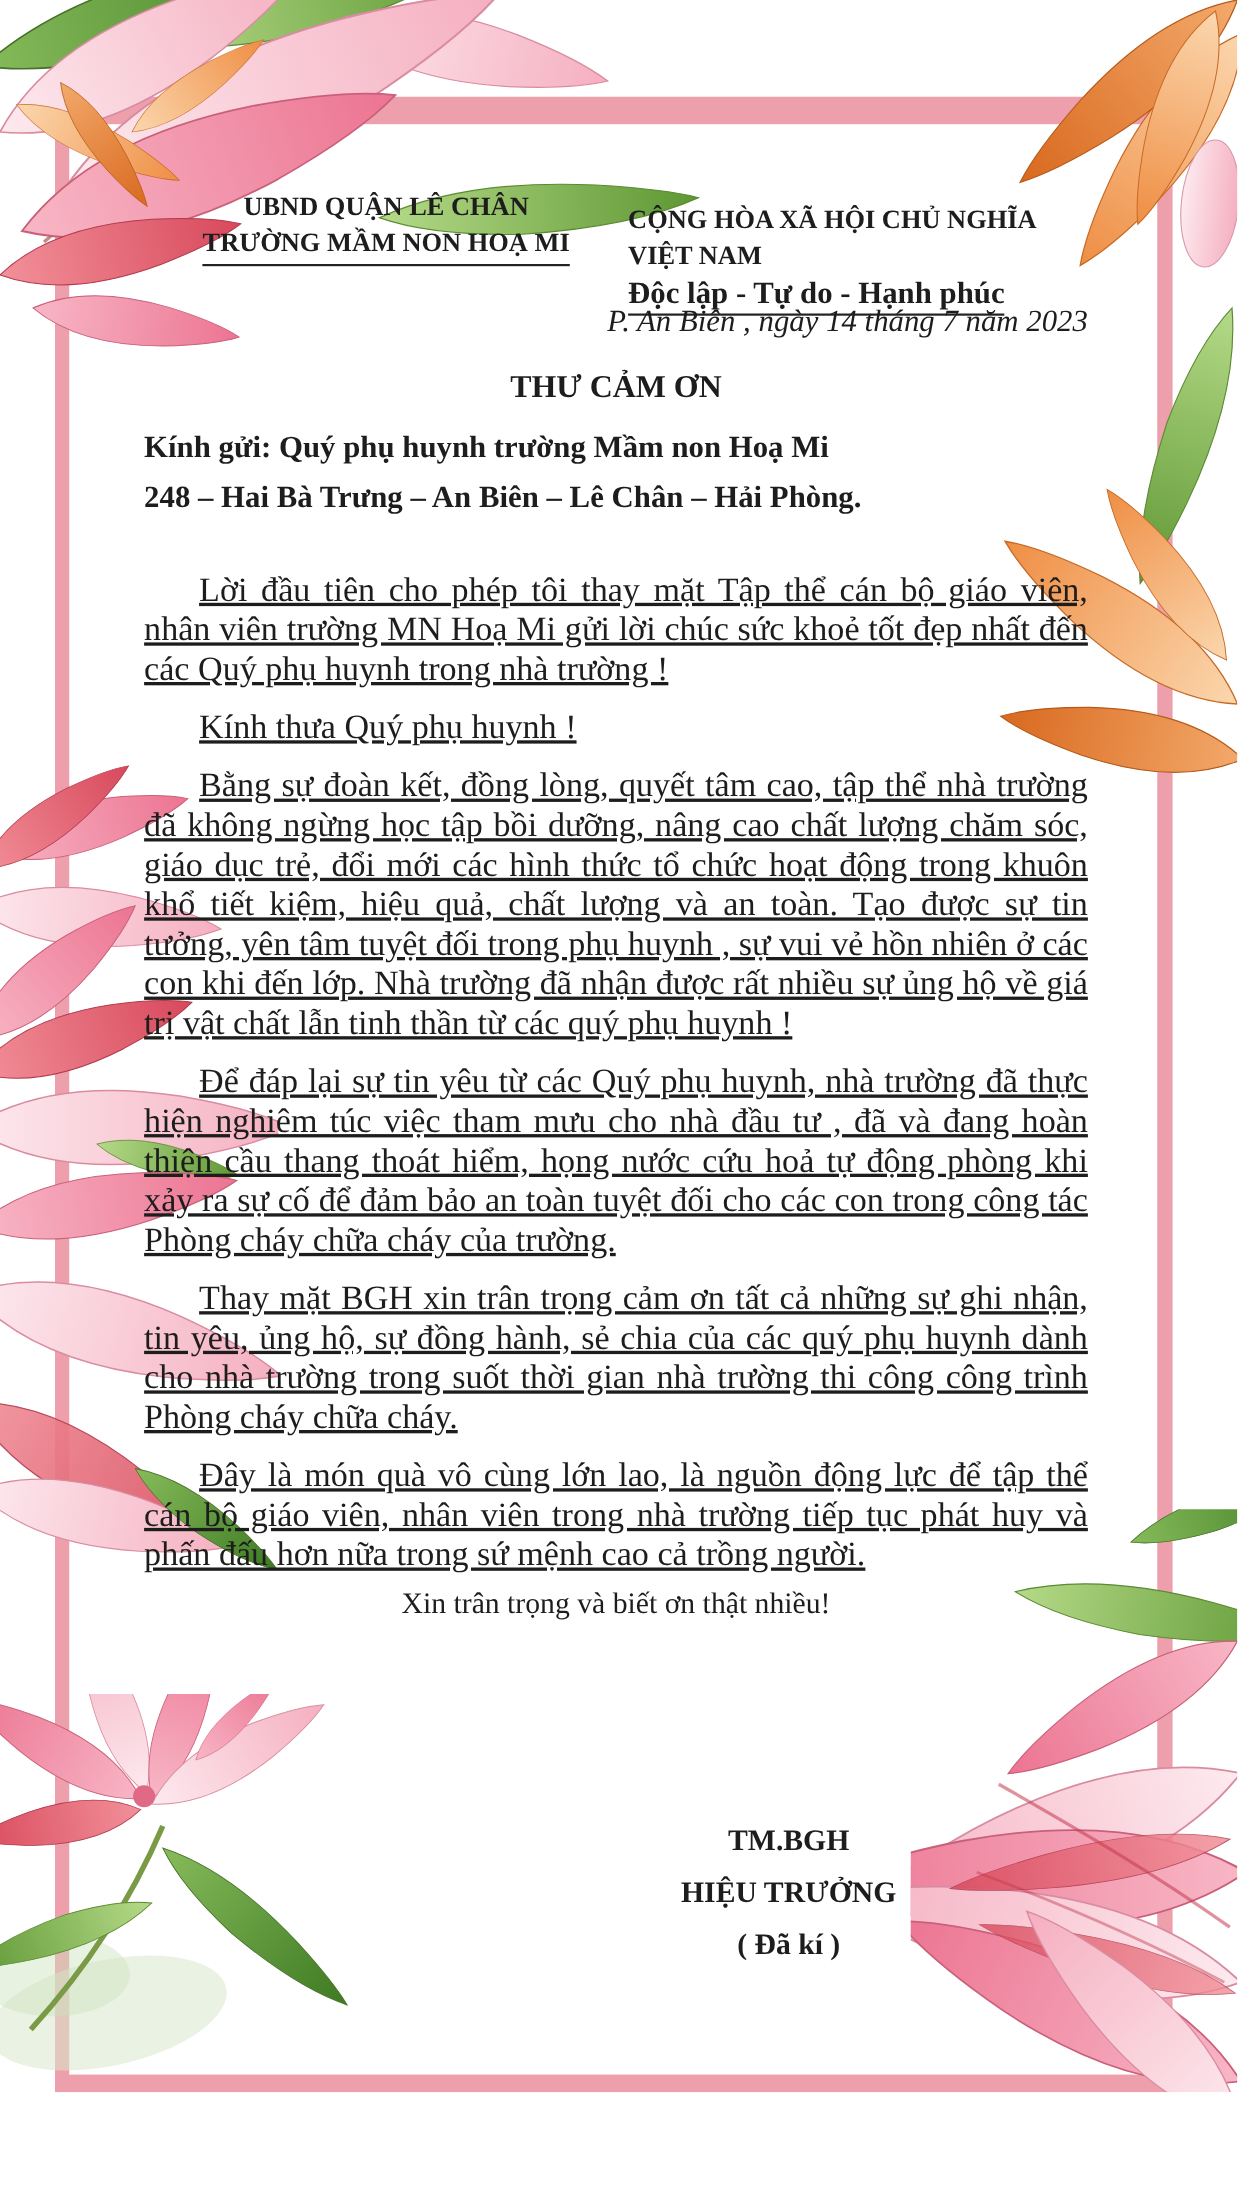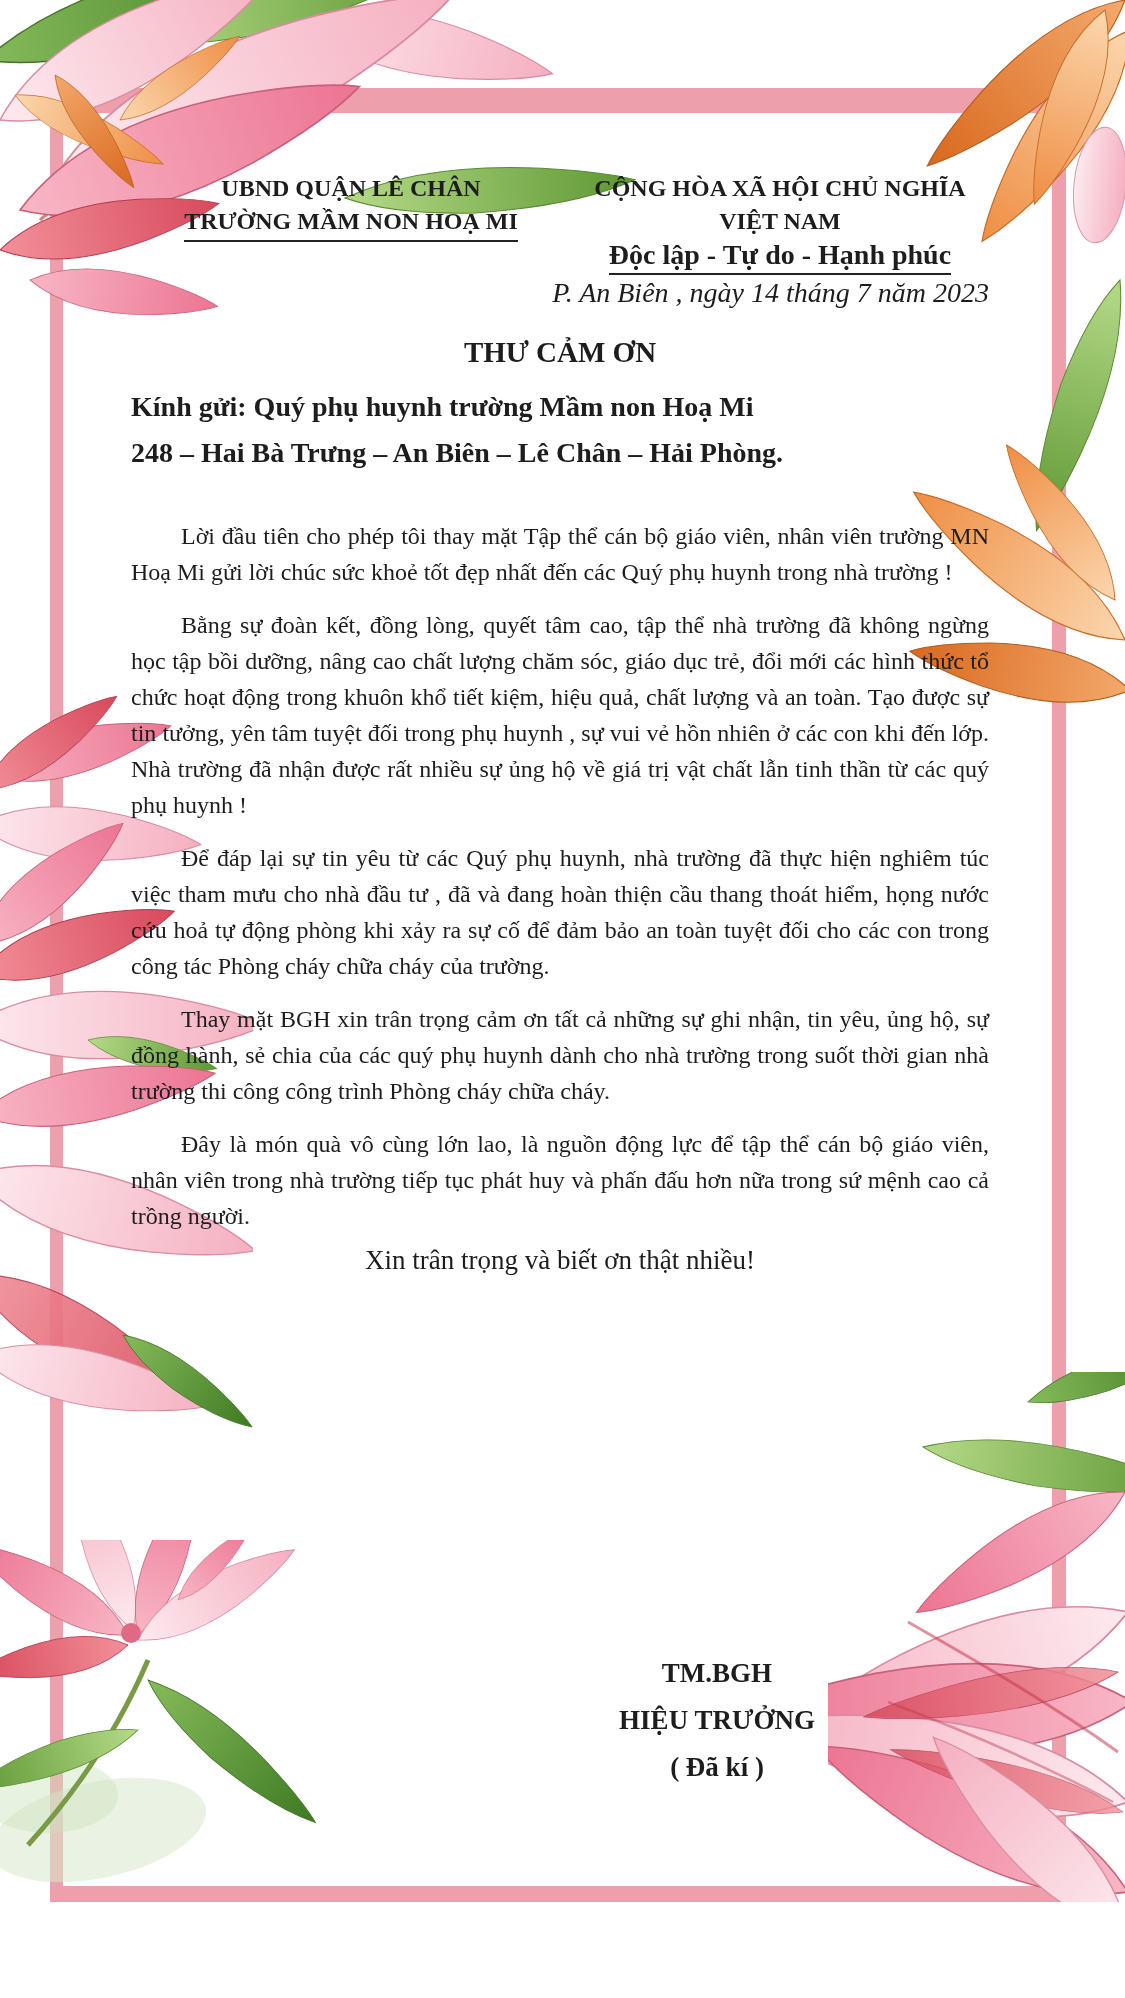--- a/index.html
+++ b/index.html
@@ -15,28 +15,28 @@
   }
   .frame-inner{
     position:absolute;inset:0;border:2px solid rgba(255,255,255,.35);
   }
   
   svg.deco{position:absolute;z-index:2;pointer-events:none;}
   
   .txt{position:absolute;z-index:3;}
   .header-row{left:131px;top:172px;width:858px;display:flex;}
   .h-left{width:440px;text-align:center;font-weight:bold;font-size:24px;line-height:33px;}
-  .h-right{width:418px;text-align:center;font-weight:bold;font-size:24px;line-height:33px;}
+  .h-right{width:418px;font-weight:bold;font-size:24px;line-height:33px;margin-top:12px;}
   .h-big{font-size:28px;}
   .underlined{display:inline-block;border-bottom:2px solid #222;padding-bottom:2px;}
   .dateline{left:131px;top:277px;width:858px;text-align:right;font-style:italic;font-size:28px;}
   .main{left:131px;top:332px;width:858px;}
   .title{text-align:center;font-weight:bold;font-size:29px;line-height:40px;margin:0 0 12px 0;}
   .rec{font-weight:bold;font-size:28px;line-height:46px;margin:0;}
-  .body-par{font-size:24px;line-height:36px;text-align:justify;text-indent:50px;margin:17px 0 6px 0;}
+  .body-par{font-size:31px;line-height:36px;text-align:justify;text-indent:50px;margin:17px 0 6px 0;text-decoration:underline;}
   .body-par.first{margin-top:42px;}
   .closing{font-size:27px;line-height:36px;text-align:center;margin-top:8px;}
   .sign{left:420px;top:1650px;width:594px;text-align:center;font-weight:bold;font-size:27px;}
   .sign .line{line-height:47px;}
   .sign .name{margin-top:46px;font-size:28px;line-height:47px;}
 </style>
 </head>
 <body>
 
 <div class="page">
@@ -164,20 +164,21 @@
     </div>
   </div>
 
   <div class="txt dateline">P. An Biên , ngày 14 tháng 7 năm 2023</div>
 
   <div class="txt main">
     <p class="title">THƯ CẢM ƠN</p>
     <p class="rec">Kính gửi: Quý phụ huynh trường Mầm non Hoạ Mi</p>
     <p class="rec">248 – Hai Bà Trưng – An Biên – Lê Chân – Hải Phòng.</p>
     <p class="body-par first">Lời đầu tiên cho phép tôi thay mặt Tập thể cán bộ giáo viên, nhân viên trường MN Hoạ Mi gửi lời chúc sức khoẻ tốt đẹp nhất đến các Quý phụ huynh trong nhà trường !</p>
+    <p class="body-par">Kính thưa Quý phụ huynh !</p>
     <p class="body-par">Bằng sự đoàn kết, đồng lòng, quyết tâm cao, tập thể nhà trường đã không ngừng học tập bồi dưỡng, nâng cao chất lượng chăm sóc, giáo dục trẻ, đổi mới các hình thức tổ chức hoạt động trong khuôn khổ tiết kiệm, hiệu quả, chất lượng và an toàn. Tạo được sự tin tưởng, yên tâm tuyệt đối trong phụ huynh , sự vui vẻ hồn nhiên ở các con khi đến lớp. Nhà trường đã nhận được rất nhiều sự ủng hộ về giá trị vật chất lẫn tinh thần từ các quý phụ huynh !</p>
     <p class="body-par">Để đáp lại sự tin yêu từ các Quý phụ huynh, nhà trường đã thực hiện nghiêm túc  việc tham mưu cho nhà đầu tư , đã và đang hoàn thiện cầu thang thoát hiểm, họng nước cứu hoả tự động phòng khi xảy ra sự cố để đảm bảo an toàn tuyệt đối cho các con trong công tác Phòng cháy chữa cháy của trường.</p>
     <p class="body-par">Thay mặt BGH xin trân trọng cảm ơn tất cả những sự ghi nhận, tin yêu, ủng hộ, sự đồng hành, sẻ chia của các quý phụ huynh dành cho nhà trường trong suốt thời gian nhà trường thi công công trình Phòng cháy chữa cháy.</p>
     <p class="body-par">Đây là món quà vô cùng lớn lao, là nguồn động lực để tập thể cán bộ giáo viên, nhân viên trong nhà trường tiếp tục phát huy và phấn đấu hơn nữa trong sứ mệnh cao cả trồng người.</p>
     <p class="closing">Xin trân trọng và biết ơn thật nhiều!</p>
   </div>
 
   <div class="txt sign">
     <div class="line">TM.BGH</div>
     <div class="line">HIỆU TRƯỞNG</div>

